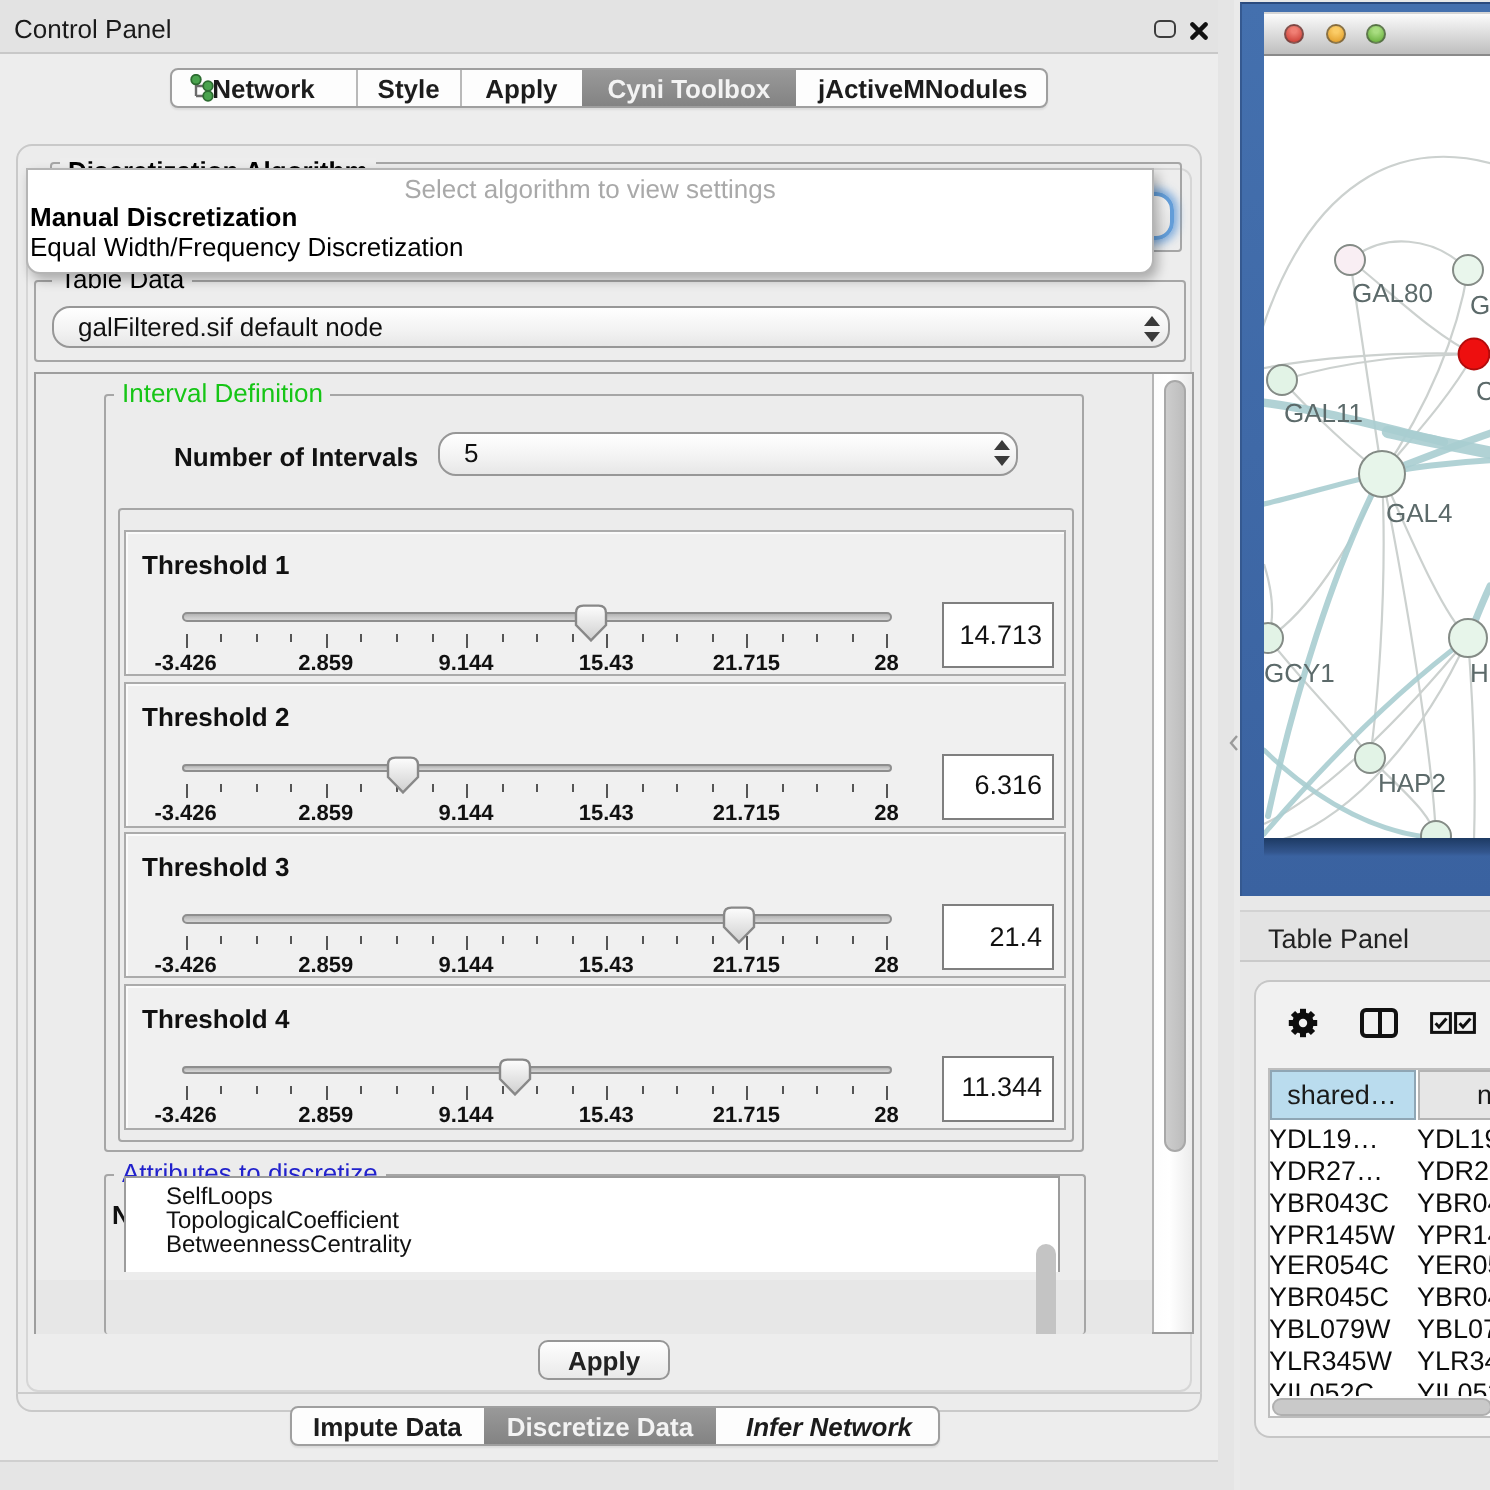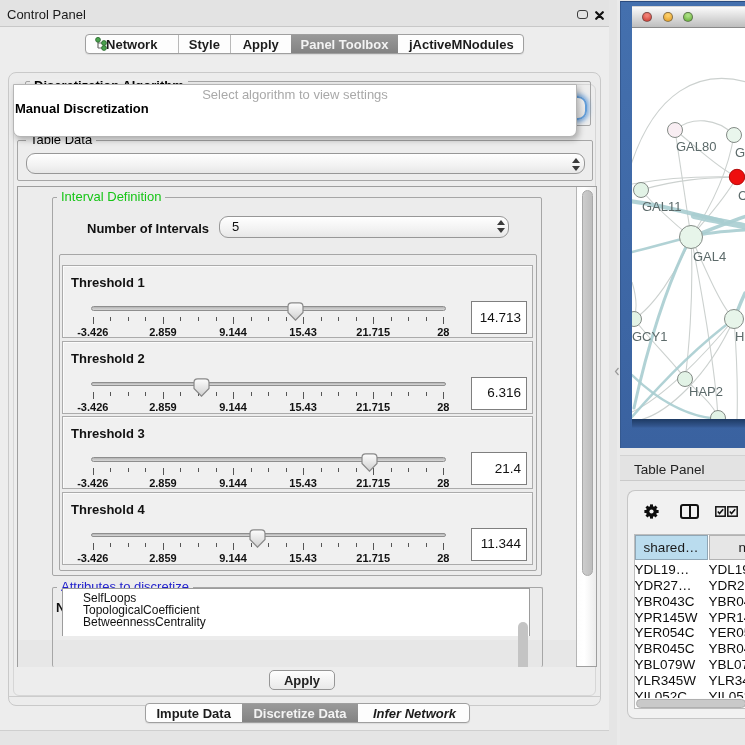--- a/index.html
+++ b/index.html
@@ -41,38 +41,39 @@
 <div class="abs" style="left:0;top:0;width:609px;height:27px;background:#e3e3e3;border-bottom:1px solid #c8c8c8;"></div>
 <div class="abs" style="left:7px;top:7px;font-size:13px;color:#1a1a1a;">Control Panel</div>
 <div class="abs" style="left:577px;top:10px;width:11px;height:9px;border:1.6px solid #3c3c3c;border-radius:3px;"></div>
 <svg class="abs" style="left:595px;top:11px;" width="9" height="9" viewBox="0 0 9 9">
       <path d="M1.2,1.2 L7.8,7.8 M7.8,1.2 L1.2,7.8" stroke="#111" stroke-width="2.2" stroke-linecap="round"></path>
     </svg>
 <div class="seg" style="left:85px;top:34px;width:439px;height:20px;"></div>
 <div class="segit" style="left:86.0px;top:35px;width:91.5px;height:18px;">Network</div>
 <div class="segit" style="left:178.5px;top:35px;width:51.7px;height:18px;">Style</div>
 <div class="segit" style="left:231.2px;top:35px;width:59.1px;height:18px;">Apply</div>
-<div class="segit segdark" style="left:291.3px;top:35px;width:106.4px;height:18px;">Panel Toolbox</div>
+<div class="segit segdark" style="left:291.3px;top:35px;width:106.4px;height:18px;">Cyni Toolbox</div>
 <div class="segit" style="left:398.7px;top:35px;width:125.3px;height:18px;">jActiveMNodules</div>
 <div class="segsep" style="left:177.5px;top:35px;height:18px;"></div>
 <div class="segsep" style="left:230.2px;top:35px;height:18px;"></div>
 <svg class="abs" style="left:95px;top:37px;" width="13" height="14" viewBox="0 0 13 14">
       <path d="M3,3 L3,11 M3,6 L8,6 M3,11 L8,11" stroke="#6b6b6b" stroke-width="1.2" fill="none"></path>
       <circle cx="3" cy="2.8" r="2.4" fill="#4aa34e" stroke="#2c6b30" stroke-width="0.9"></circle>
       <circle cx="9" cy="6" r="2.4" fill="#4aa34e" stroke="#2c6b30" stroke-width="0.9"></circle>
       <circle cx="9" cy="11" r="2.4" fill="#4aa34e" stroke="#2c6b30" stroke-width="0.9"></circle>
     </svg>
 <div class="abs" style="left:8px;top:72px;width:593px;height:634px;background:#ececec;border:1px solid #c9c9c9;border-radius:8px;"></div>
 <div class="abs" style="left:13px;top:84px;width:583px;height:612px;background:#ededed;border:1px solid #d6d6d6;border-radius:6px;"></div>
 <div class="grp" style="left:25px;top:81px;width:566px;height:45px;"></div>
 <div class="grpt" style="left:30px;top:78.5px;font-weight:700;background:#ededed;">Discretization Algorithm</div>
 <div class="cbx" style="left:33px;top:96px;width:554px;height:24px;border:2.5px solid #639dd8;box-shadow:0 0 4px 2px rgba(90,150,215,0.75);background:linear-gradient(#f2f2f2,#e2e2e2);"></div>
 <div class="grp" style="left:17px;top:140px;width:576px;height:41px;"></div>
 <div class="grpt" style="left:26px;top:133px;background:#ededed;">Table Data</div>
 <div class="cbx" style="left:26px;top:153px;width:559px;height:21px;"></div>
+<div class="cbxtxt" style="left:39px;top:156px;">galFiltered.sif default node</div>
 <div class="arrs" style="left:572px;top:158px;">
       <div class="aru"></div>
       <div class="ard"></div>
     </div>
 <div class="abs" style="left:17px;top:186px;width:580px;height:481px;border:1px solid #9e9e9e;background:#ececec;"></div>
 <div class="abs" style="left:18px;top:640px;width:558px;height:26.5px;background:#e7e7e7;"></div>
 <div class="abs" style="left:576px;top:187px;width:20px;height:479px;background:linear-gradient(to right,#fdfdfd,#ffffff 40%,#ececec);border-left:1px solid #b5b5b5;"></div>
 <div class="abs" style="left:582px;top:190px;width:11px;height:386px;background:linear-gradient(to right,#cdcdcd,#bdbdbd);border:1px solid #a8a8a8;border-radius:6px;"></div>
 <div class="grp" style="left:52px;top:197px;width:490px;height:379px;"></div>
 <div class="grpt" style="left:57px;top:190px;color:#16c516;">Interval Definition</div>
@@ -364,12 +365,13 @@
 <div class="rowtxt" style="left:0;top:137.9px;">YLR345W</div>
 <div class="rowtxt" style="left:74px;top:137.9px;">YLR345W</div>
 <div class="rowtxt" style="left:0;top:153.8px;">YIL052C</div>
 <div class="rowtxt" style="left:74px;top:153.8px;">YIL052C</div>
 <div class="abs" style="left:0;top:163px;width:111px;height:10px;background:#fcfcfc;"></div>
 <div class="abs" style="left:1px;top:163.5px;width:110px;height:9px;background:#c9c9c9;border:1px solid #b0b0b0;border-radius:5px;"></div>
 </div>
 <div class="abs" style="left:13px;top:84px;width:564px;height:53px;background:#ffffff;border:1px solid #b5b5b5;border-radius:0 0 7px 7px;box-shadow:2px 3px 6px rgba(0,0,0,0.28);z-index:50;"></div>
 <div class="abs" style="left:13px;top:87px;width:564px;text-align:center;font-size:13px;color:#a9a9a9;z-index:51;">Select algorithm to view settings</div>
 <div class="abs" style="left:15px;top:101px;font-size:13px;font-weight:700;color:#000;z-index:51;">Manual Discretization</div>
+<div class="abs" style="left:15px;top:115.5px;font-size:13px;color:#000;z-index:51;">Equal Width/Frequency Discretization</div>
   </div>
 </body></html>

